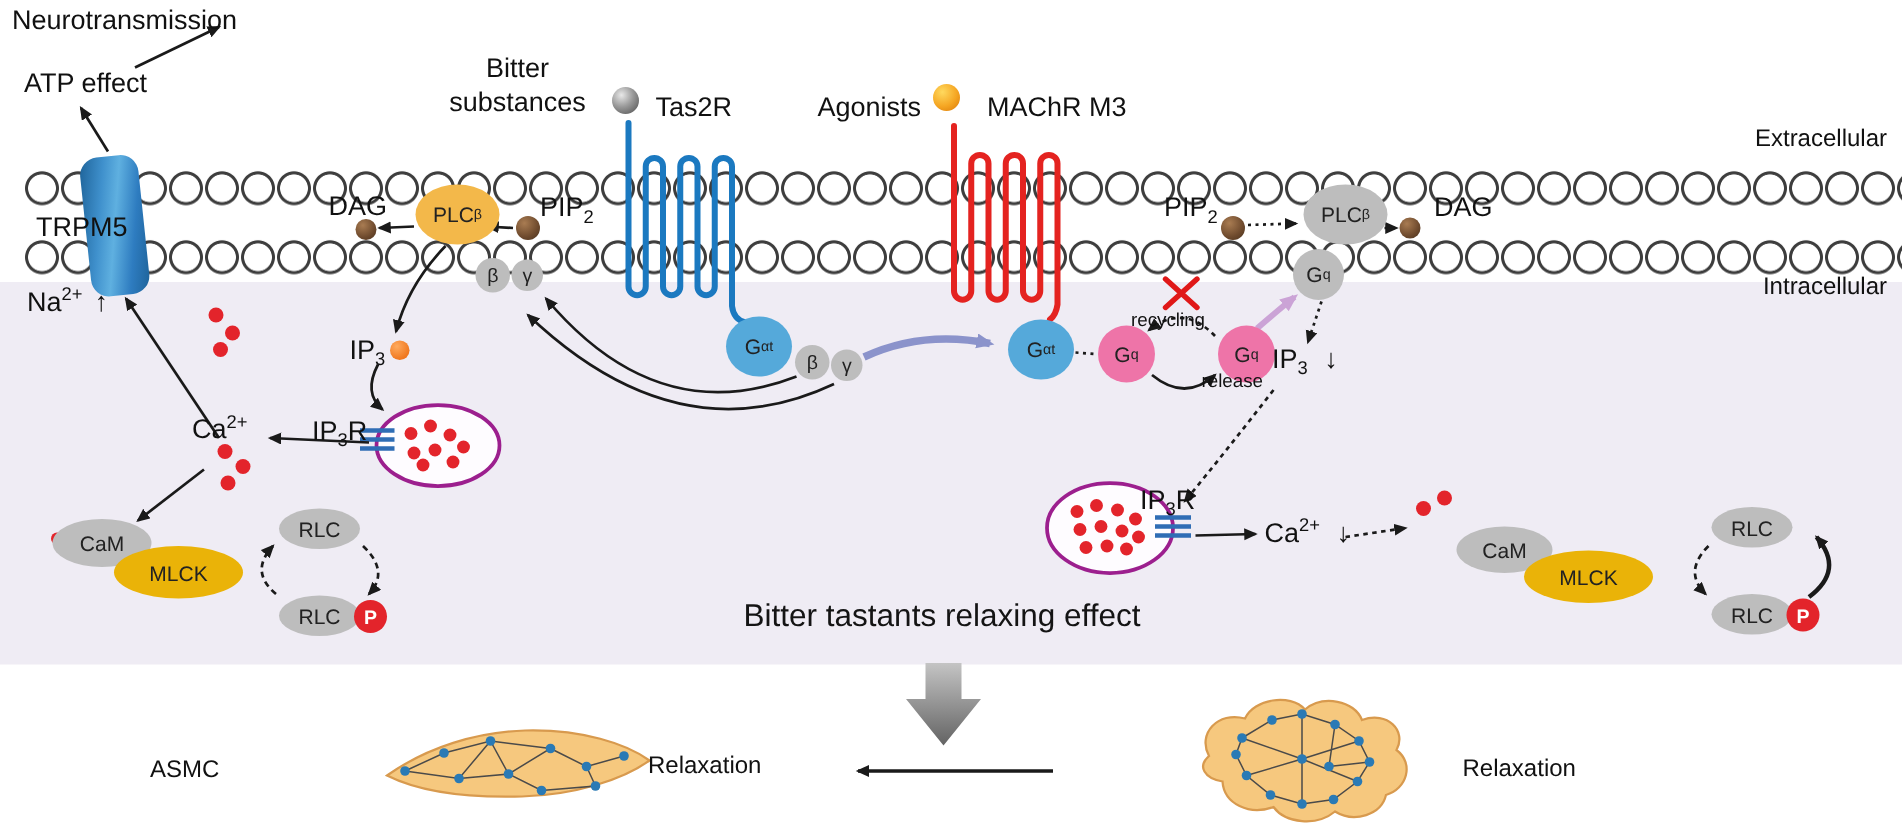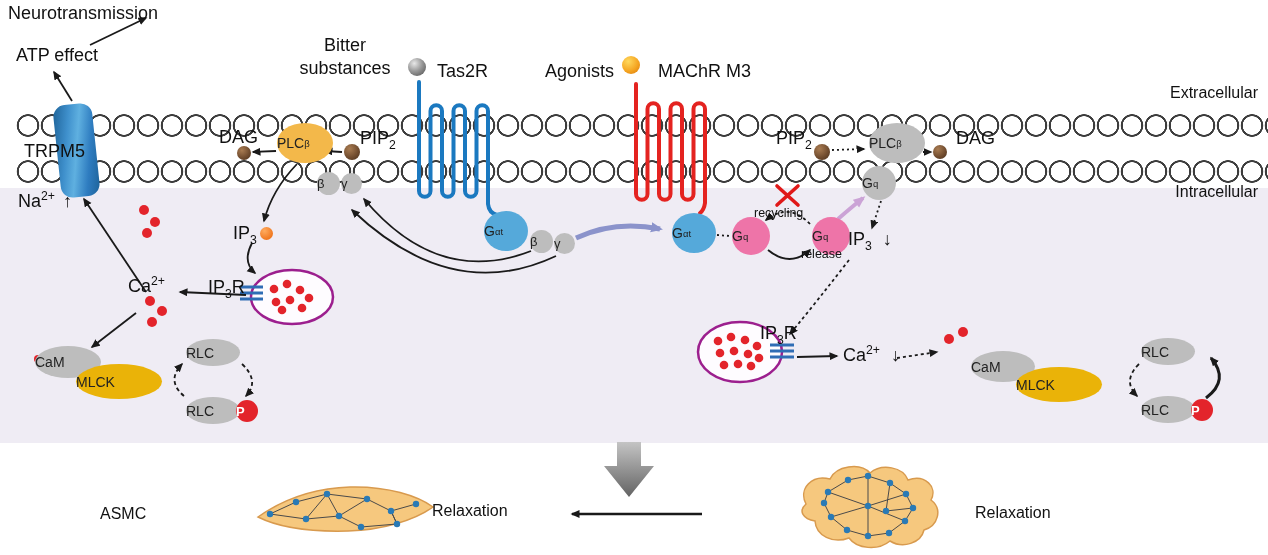--- a/index.html
+++ b/index.html
@@ -9,21 +9,21 @@
   .mem-band{position:absolute;left:0;top:108px;width:1268px;height:80px;background:#fff;z-index:2}
   .mem-row{position:absolute;left:16px;width:1252px;height:27px;z-index:3;
     background-image:radial-gradient(circle at 12px 13.5px,#ffffff 9px,#3d3d3d 9.5px,#3d3d3d 11px,rgba(0,0,0,0) 11.6px);
     background-size:24px 27px;background-repeat:repeat-x}
   #art{position:absolute;left:0;top:0;z-index:5;pointer-events:none}
   .lbl{position:absolute;font-size:18px;white-space:nowrap;z-index:9;color:#111}
   .lbl.big{font-size:16px}
   .lbl.small{font-size:12.5px}
   sub{font-size:0.68em}
   sup{font-size:0.68em}
-  .ell{position:absolute;border-radius:50%;display:flex;align-items:center;justify-content:flex-start;
+  .ell{position:absolute;border-radius:50%;display:flex;align-items:center;justify-content:center;
        font-size:14px;z-index:7;color:#222;white-space:nowrap}
   .gray{background:#bdbdbd}
   .teal{background:#eab308}
   .blue{background:#55a9da}
   .pink{background:#ee74a8}
   .orange{background:#f3b84a}
   .pcirc{background:#e3242b;color:#fff;font-weight:bold;font-size:13px}
   .sphere{position:absolute;border-radius:50%;z-index:8}
   .sph-gray{background:radial-gradient(circle at 35% 30%,#e8e8e8,#9a9a9a 45%,#4a4a4a)}
   .sph-orange{background:radial-gradient(circle at 35% 30%,#ffd95e,#f5a623 55%,#d97706)}
@@ -321,18 +321,19 @@
     <span style="margin-left:6px">↓</span>
   </span>
   <span class="lbl" style="left:760px;top:323px">
     <span>IP</span><sub>3</sub><span>R</span>
   </span>
   <span class="lbl" style="left:843px;top:343px">
     <span>Ca</span><sup>2+</sup>
     <span style="margin-left:6px">↓</span>
   </span>
 
+  <div class="title">Bitter tastants relaxing effect</div>
 
   <span class="lbl big" style="left:100px;top:505px">ASMC</span>
   <span class="lbl big" style="left:432px;top:502px">Relaxation</span>
   <span class="lbl big" style="left:975px;top:504px">Relaxation</span>
 
 </div>
 
 </body></html>

